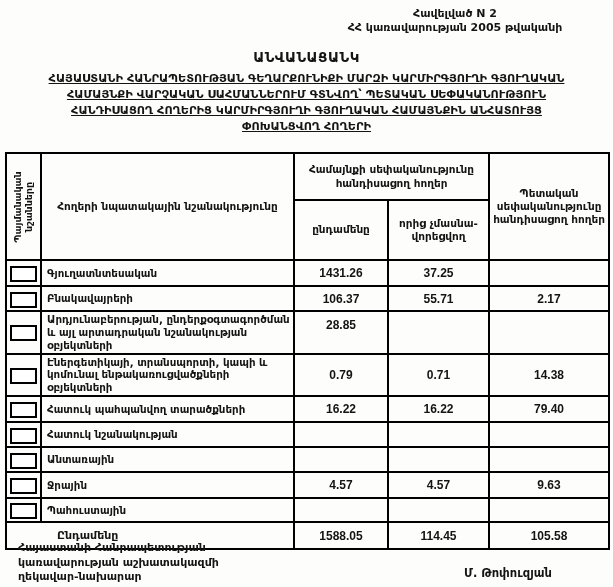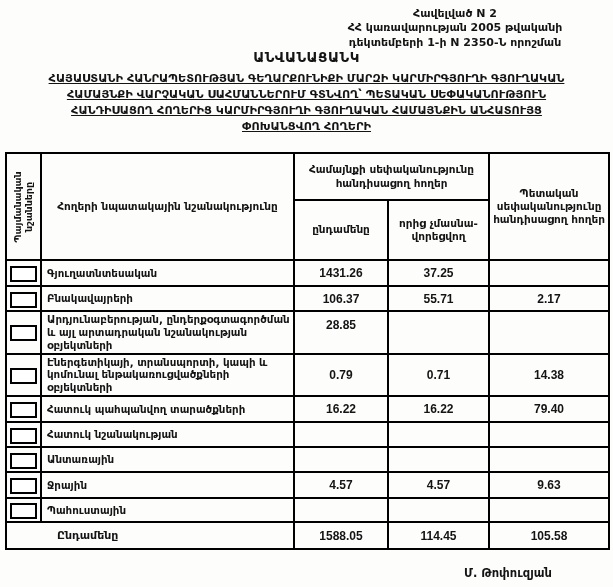--- a/index.html
+++ b/index.html
@@ -123,21 +123,20 @@
   }
 </style>
 </head>
 <body>
 
 <div class="page">
 
   <div class="top-note">
     <div>Հավելված N 2</div>
     <div>ՀՀ կառավարության 2005 թվականի</div>
-    <div>դեկտեմբերի 1-ի N 2350-Ն որոշման</div>
   </div>
 
   <div class="doc-title">ԱՆՎԱՆԱՑԱՆԿ</div>
 
   <div class="doc-subtitle">
     <div>ՀԱՅԱՍՏԱՆԻ ՀԱՆՐԱՊԵՏՈՒԹՅԱՆ ԳԵՂԱՐՔՈՒՆԻՔԻ ՄԱՐԶԻ ԿԱՐՄԻՐԳՅՈՒՂԻ ԳՅՈՒՂԱԿԱՆ</div>
     <div>ՀԱՄԱՅՆՔԻ ՎԱՐՉԱԿԱՆ ՍԱՀՄԱՆՆԵՐՈՒՄ ԳՏՆՎՈՂ՝ ՊԵՏԱԿԱՆ ՍԵՓԱԿԱՆՈՒԹՅՈՒՆ</div>
     <div>ՀԱՆԴԻՍԱՑՈՂ ՀՈՂԵՐԻՑ ԿԱՐՄԻՐԳՅՈՒՂԻ ԳՅՈՒՂԱԿԱՆ ՀԱՄԱՅՆՔԻՆ ԱՆՀԱՏՈՒՅՑ</div>
     <div>ՓՈԽԱՆՑՎՈՂ ՀՈՂԵՐԻ</div>
   </div>
@@ -230,16 +229,21 @@
       </tr>
       <tr style="height:27px">
         <td class="total-label" colspan="2">Ընդամենը</td>
         <td class="num-cell">1588.05</td>
         <td class="num-cell">114.45</td>
         <td class="num-cell">105.58</td>
       </tr>
     </tbody>
   </table>
 
+  <div class="footer-left">
+    <div>Հայաստանի Հանրապետության</div>
+    <div>կառավարության աշխատակազմի</div>
+    <div>ղեկավար-նախարար</div>
+  </div>
 
   <div class="footer-sign">Մ. Թոփուզյան</div>
 
 </div>
 
 </body></html>

